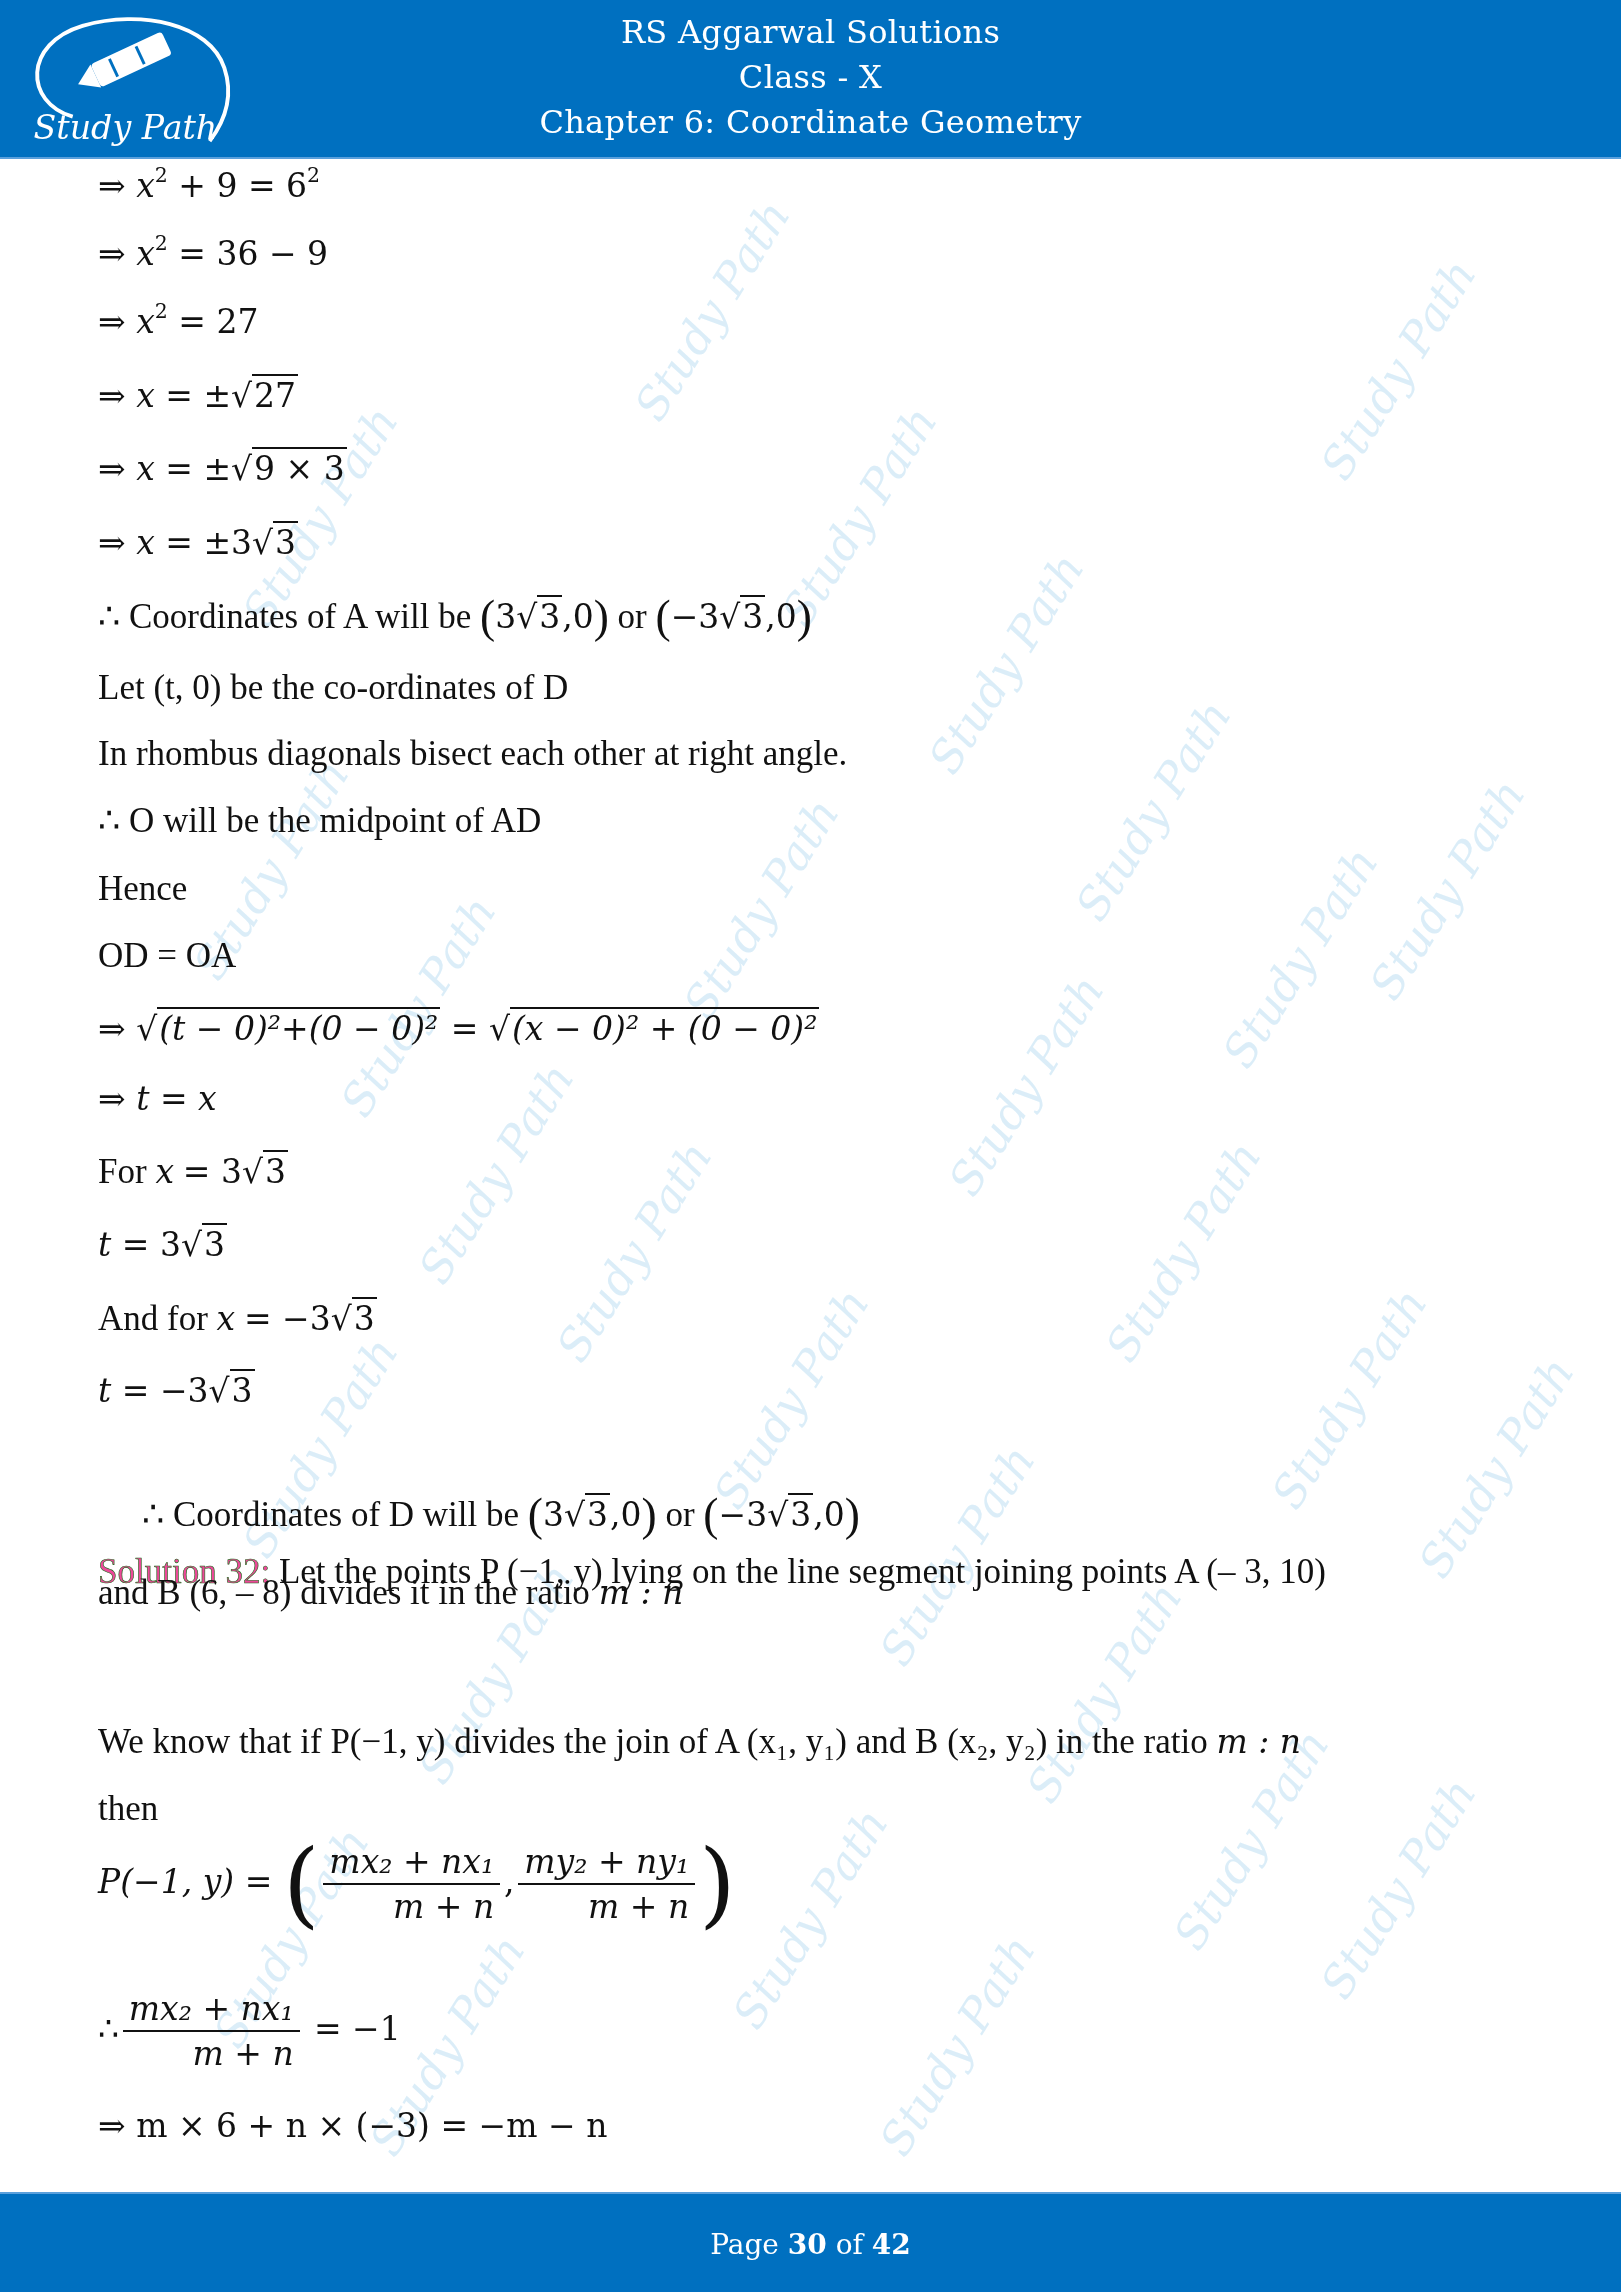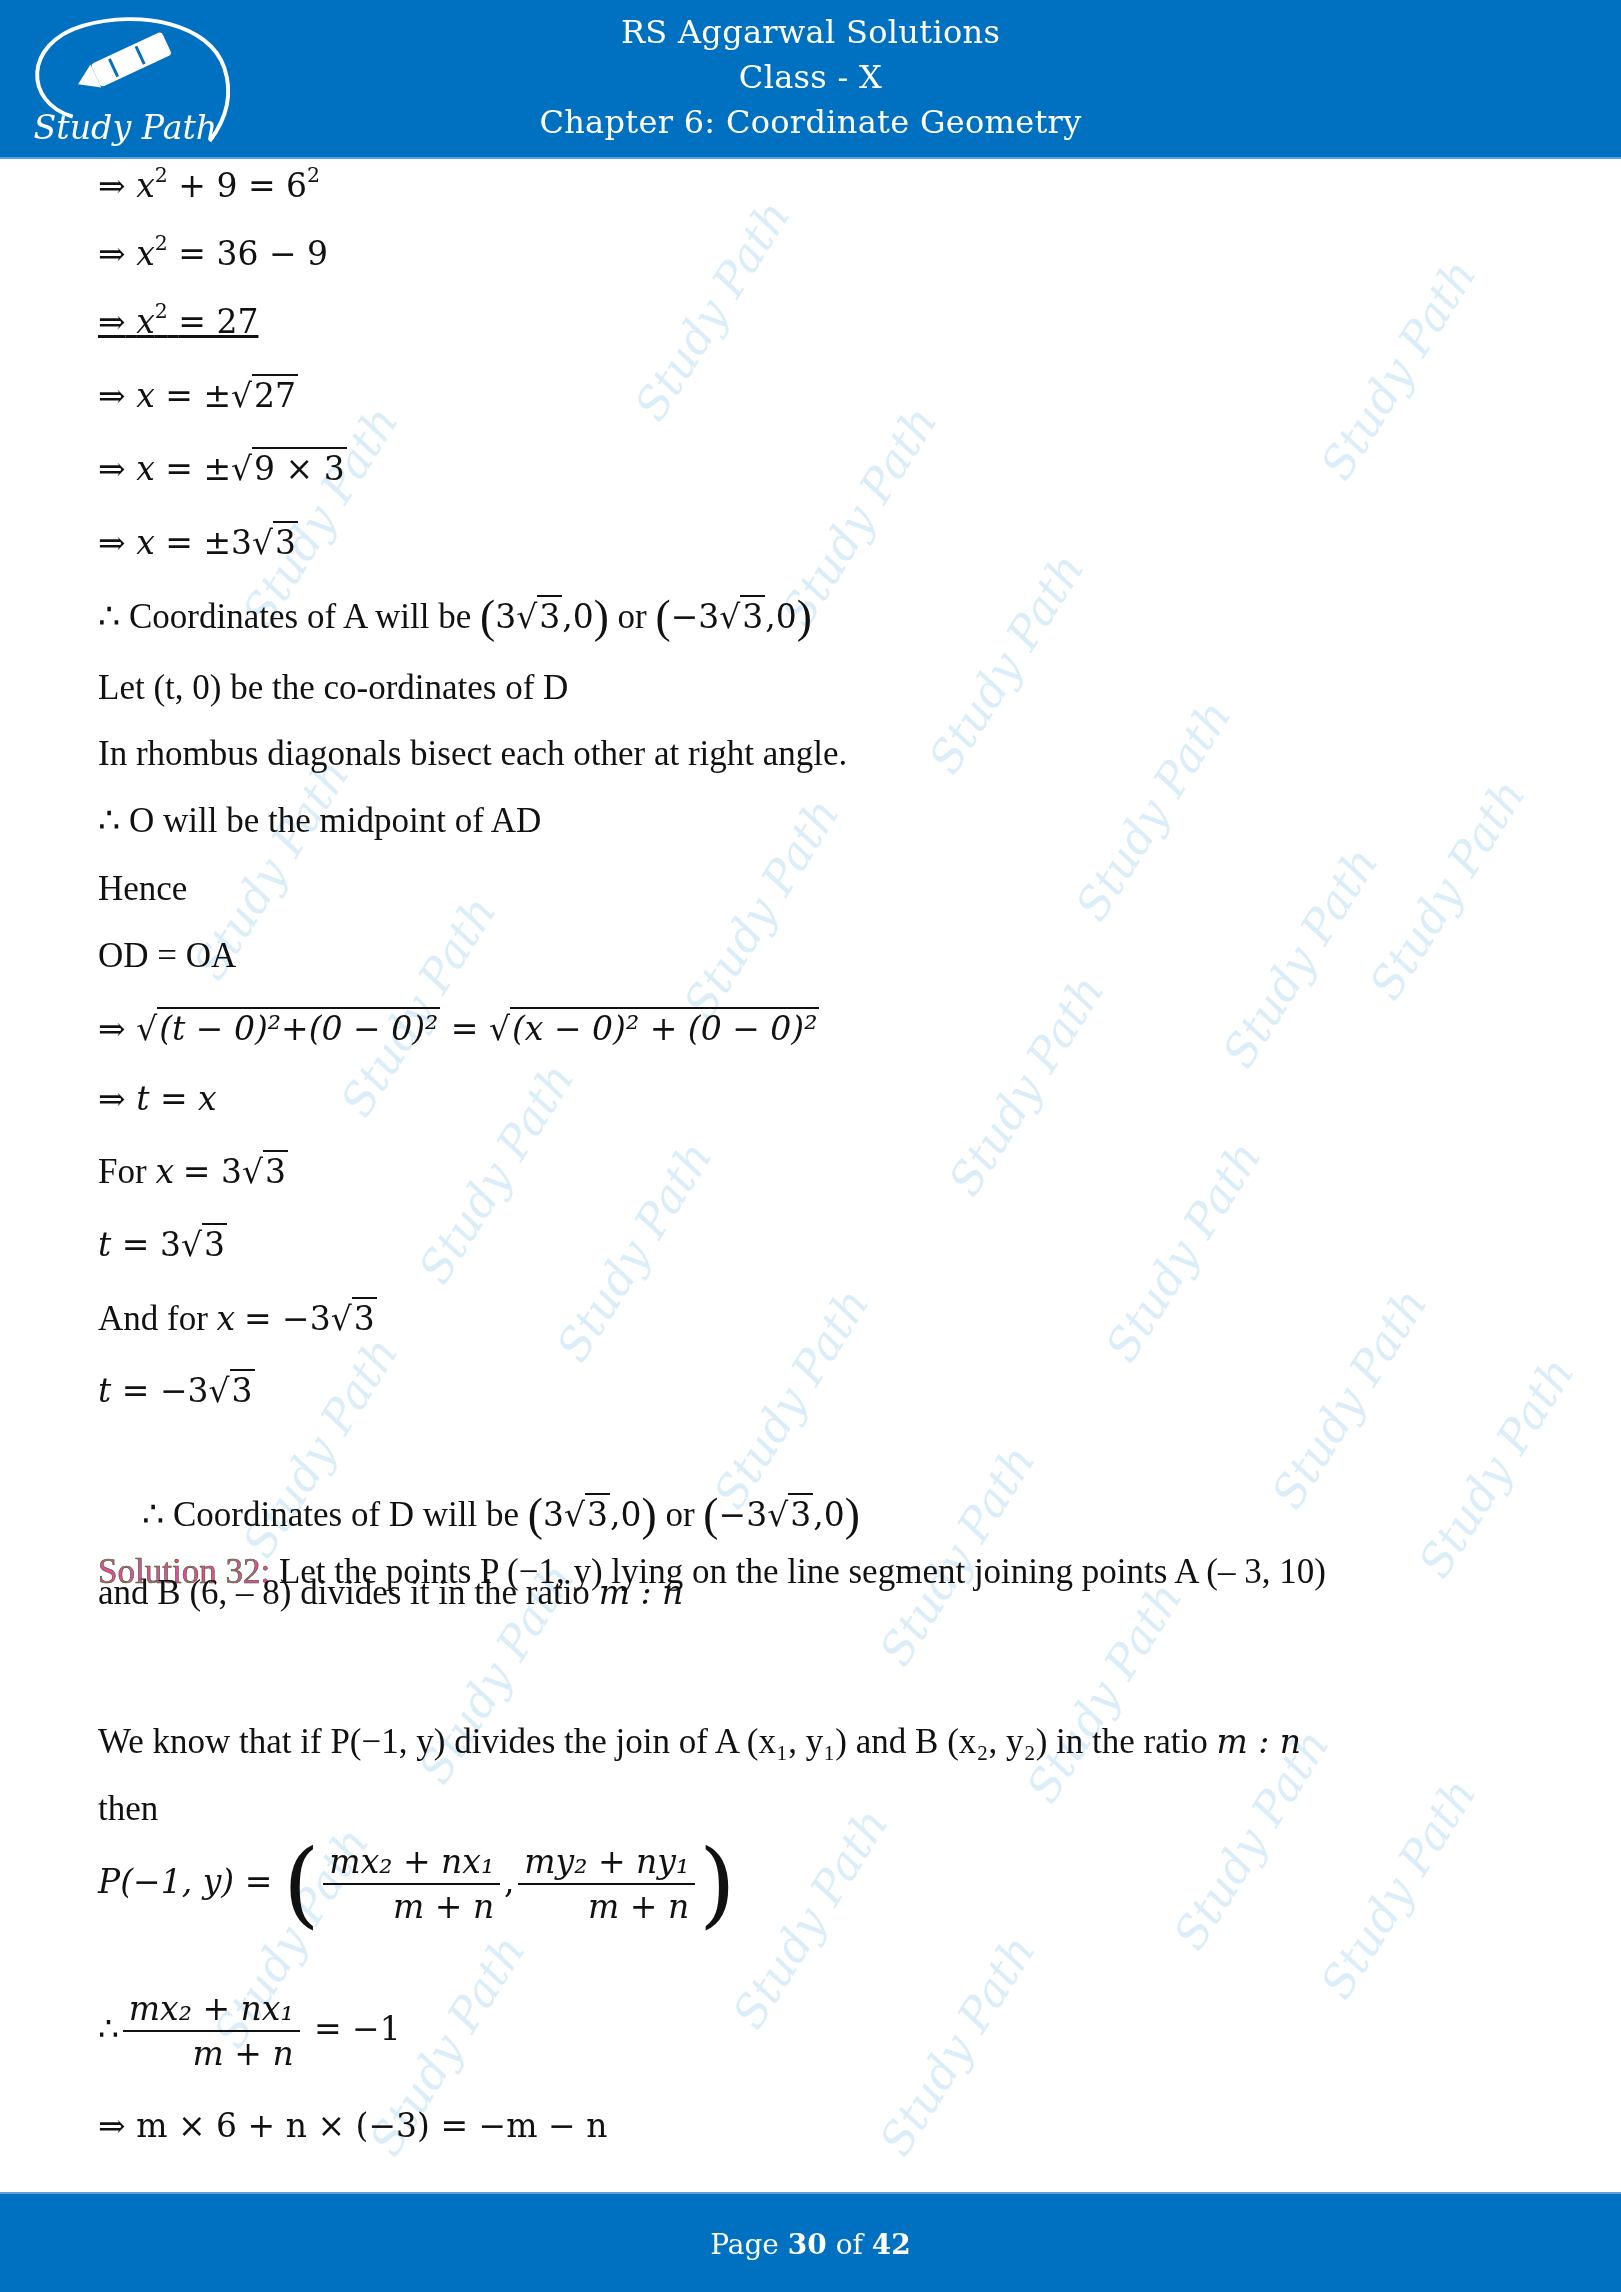--- a/index.html
+++ b/index.html
@@ -135,21 +135,21 @@
     <span class="i">x</span><sup>2</sup>
     <span>+ 9 = 6</span><sup>2</sup>
   </div>
 
   <div class="line m" style="top:74px;">
     <span>⇒</span>
     <span class="i">x</span><sup>2</sup>
     <span>= 36 − 9</span>
   </div>
 
-  <div class="line m" style="top:142px;text-decoration:underline;">
+  <div class="line m" style="top:142px;">
     <span>⇒</span>
     <span class="i">x</span><sup>2</sup>
     <span>= 27</span>
   </div>
 
   <div class="line m" style="top:216px;">
     <span>⇒</span>
     <span class="i">x</span>
     <span>= ±</span><span class="sqrt">√<span class="rad">27</span></span>
   </div>

